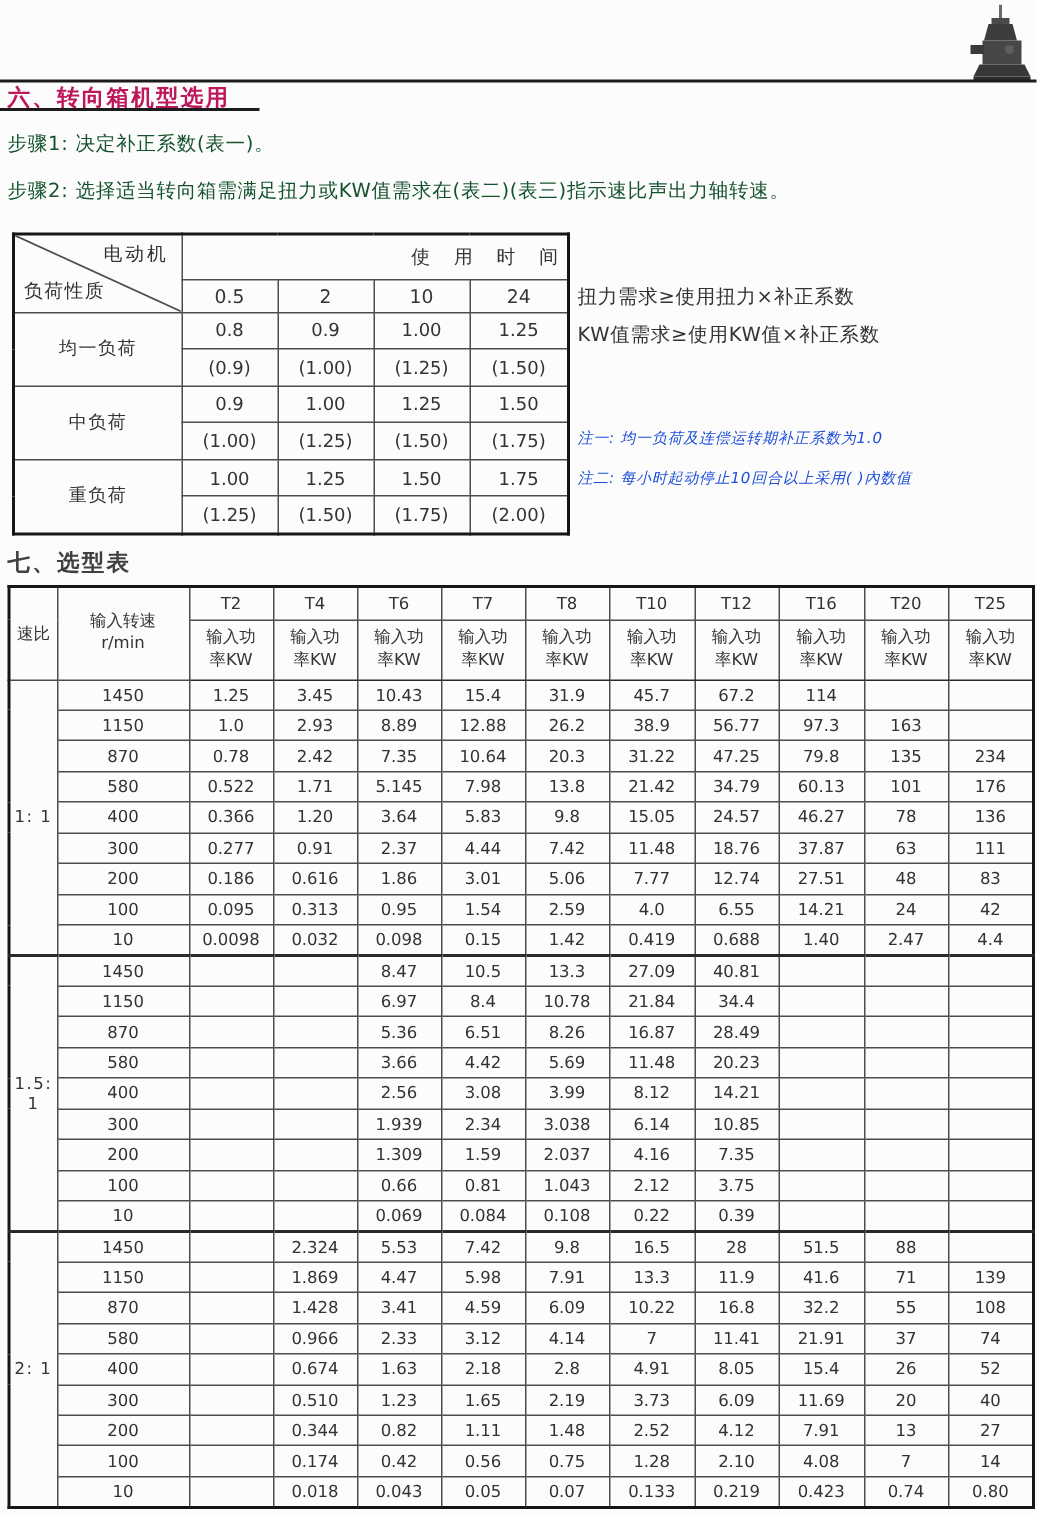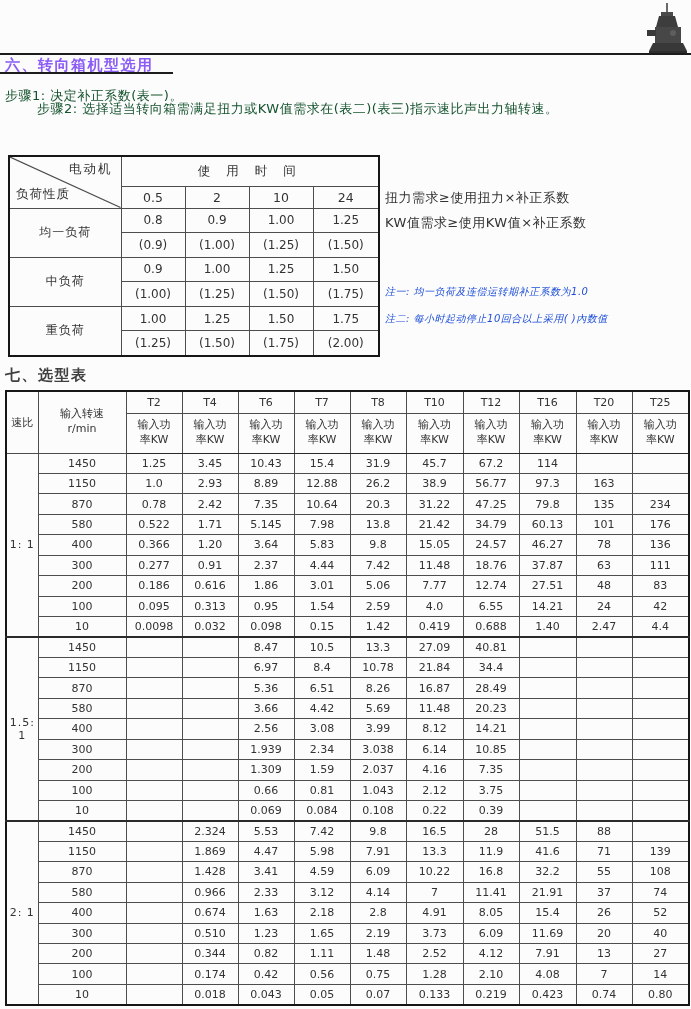--- a/index.html
+++ b/index.html
@@ -8,41 +8,41 @@
     position:relative;
     background:#fcfcfc;
     font-family:"DejaVu Sans", sans-serif;
     color:#2e2e2e;
     overflow:hidden;
   }
   .abs { position:absolute; }
 
   
   .top-rule { left:0; top:53px; width:691px; height:2px; background:#1c1c1c; }
-  .title-6 { left:5px; top:56px; font-size:15px; font-weight:bold; letter-spacing:1.5px; color:#8b5cf6; }
+  .title-6 { left:5px; top:56px; font-size:15px; font-weight:bold; letter-spacing:1.5px; color:#be185d; }
   .title-6-underline { left:0; top:72px; width:173px; height:2px; background:#1c1c1c; }
   .step { left:5px; font-size:13px; color:#14532d; letter-spacing:0.5px; }
   .step1 { top:87px; }
-  .step2 { top:100px;margin-left:32px; }
+  .step2 { top:118px; }
   .product-photo { left:645px; top:3px; }
 
   
   .corr-wrap { left:8px; top:155px; }
   table { border-collapse:collapse; table-layout:fixed; }
   td, th { border:1px solid #4d4d4d; text-align:center; vertical-align:middle; font-weight:normal; }
   .corr-table { width:370px; border:2px solid #161616; font-size:12px; color:#333; }
   .corr-table th { font-size:12.5px; }
   .corr-head-1 { height:30px; }
   .corr-head-2 { height:22px; }
   .corr-table tbody tr { height:24.6px; }
   .diag-cell { position:relative; padding:11px;margin-top:27px; }
   .diag-cell svg { position:absolute; left:0; top:0; width:100%; height:100%; }
   .diag-top { position:absolute; right:8px; top:4px; font-size:12.5px; letter-spacing:2px; }
   .diag-bottom { position:absolute; left:6px; bottom:5px; font-size:12.5px; letter-spacing:1px; }
-  .usage-header { letter-spacing:6px; }
+  .usage-header { letter-spacing:6px;text-align:right; }
   .label-cell { letter-spacing:1px; }
 
   
   .formula { left:385px; font-size:13px; color:#333; letter-spacing:0.5px; }
   .formula-1 { top:189px; }
   .formula-2 { top:214px; }
   .note { left:385px; font-size:10px; color:#1d4ed8; letter-spacing:0.5px; white-space:nowrap;font-style:italic; }
   .note-1 { top:285px; }
   .note-2 { top:312px; }
 

